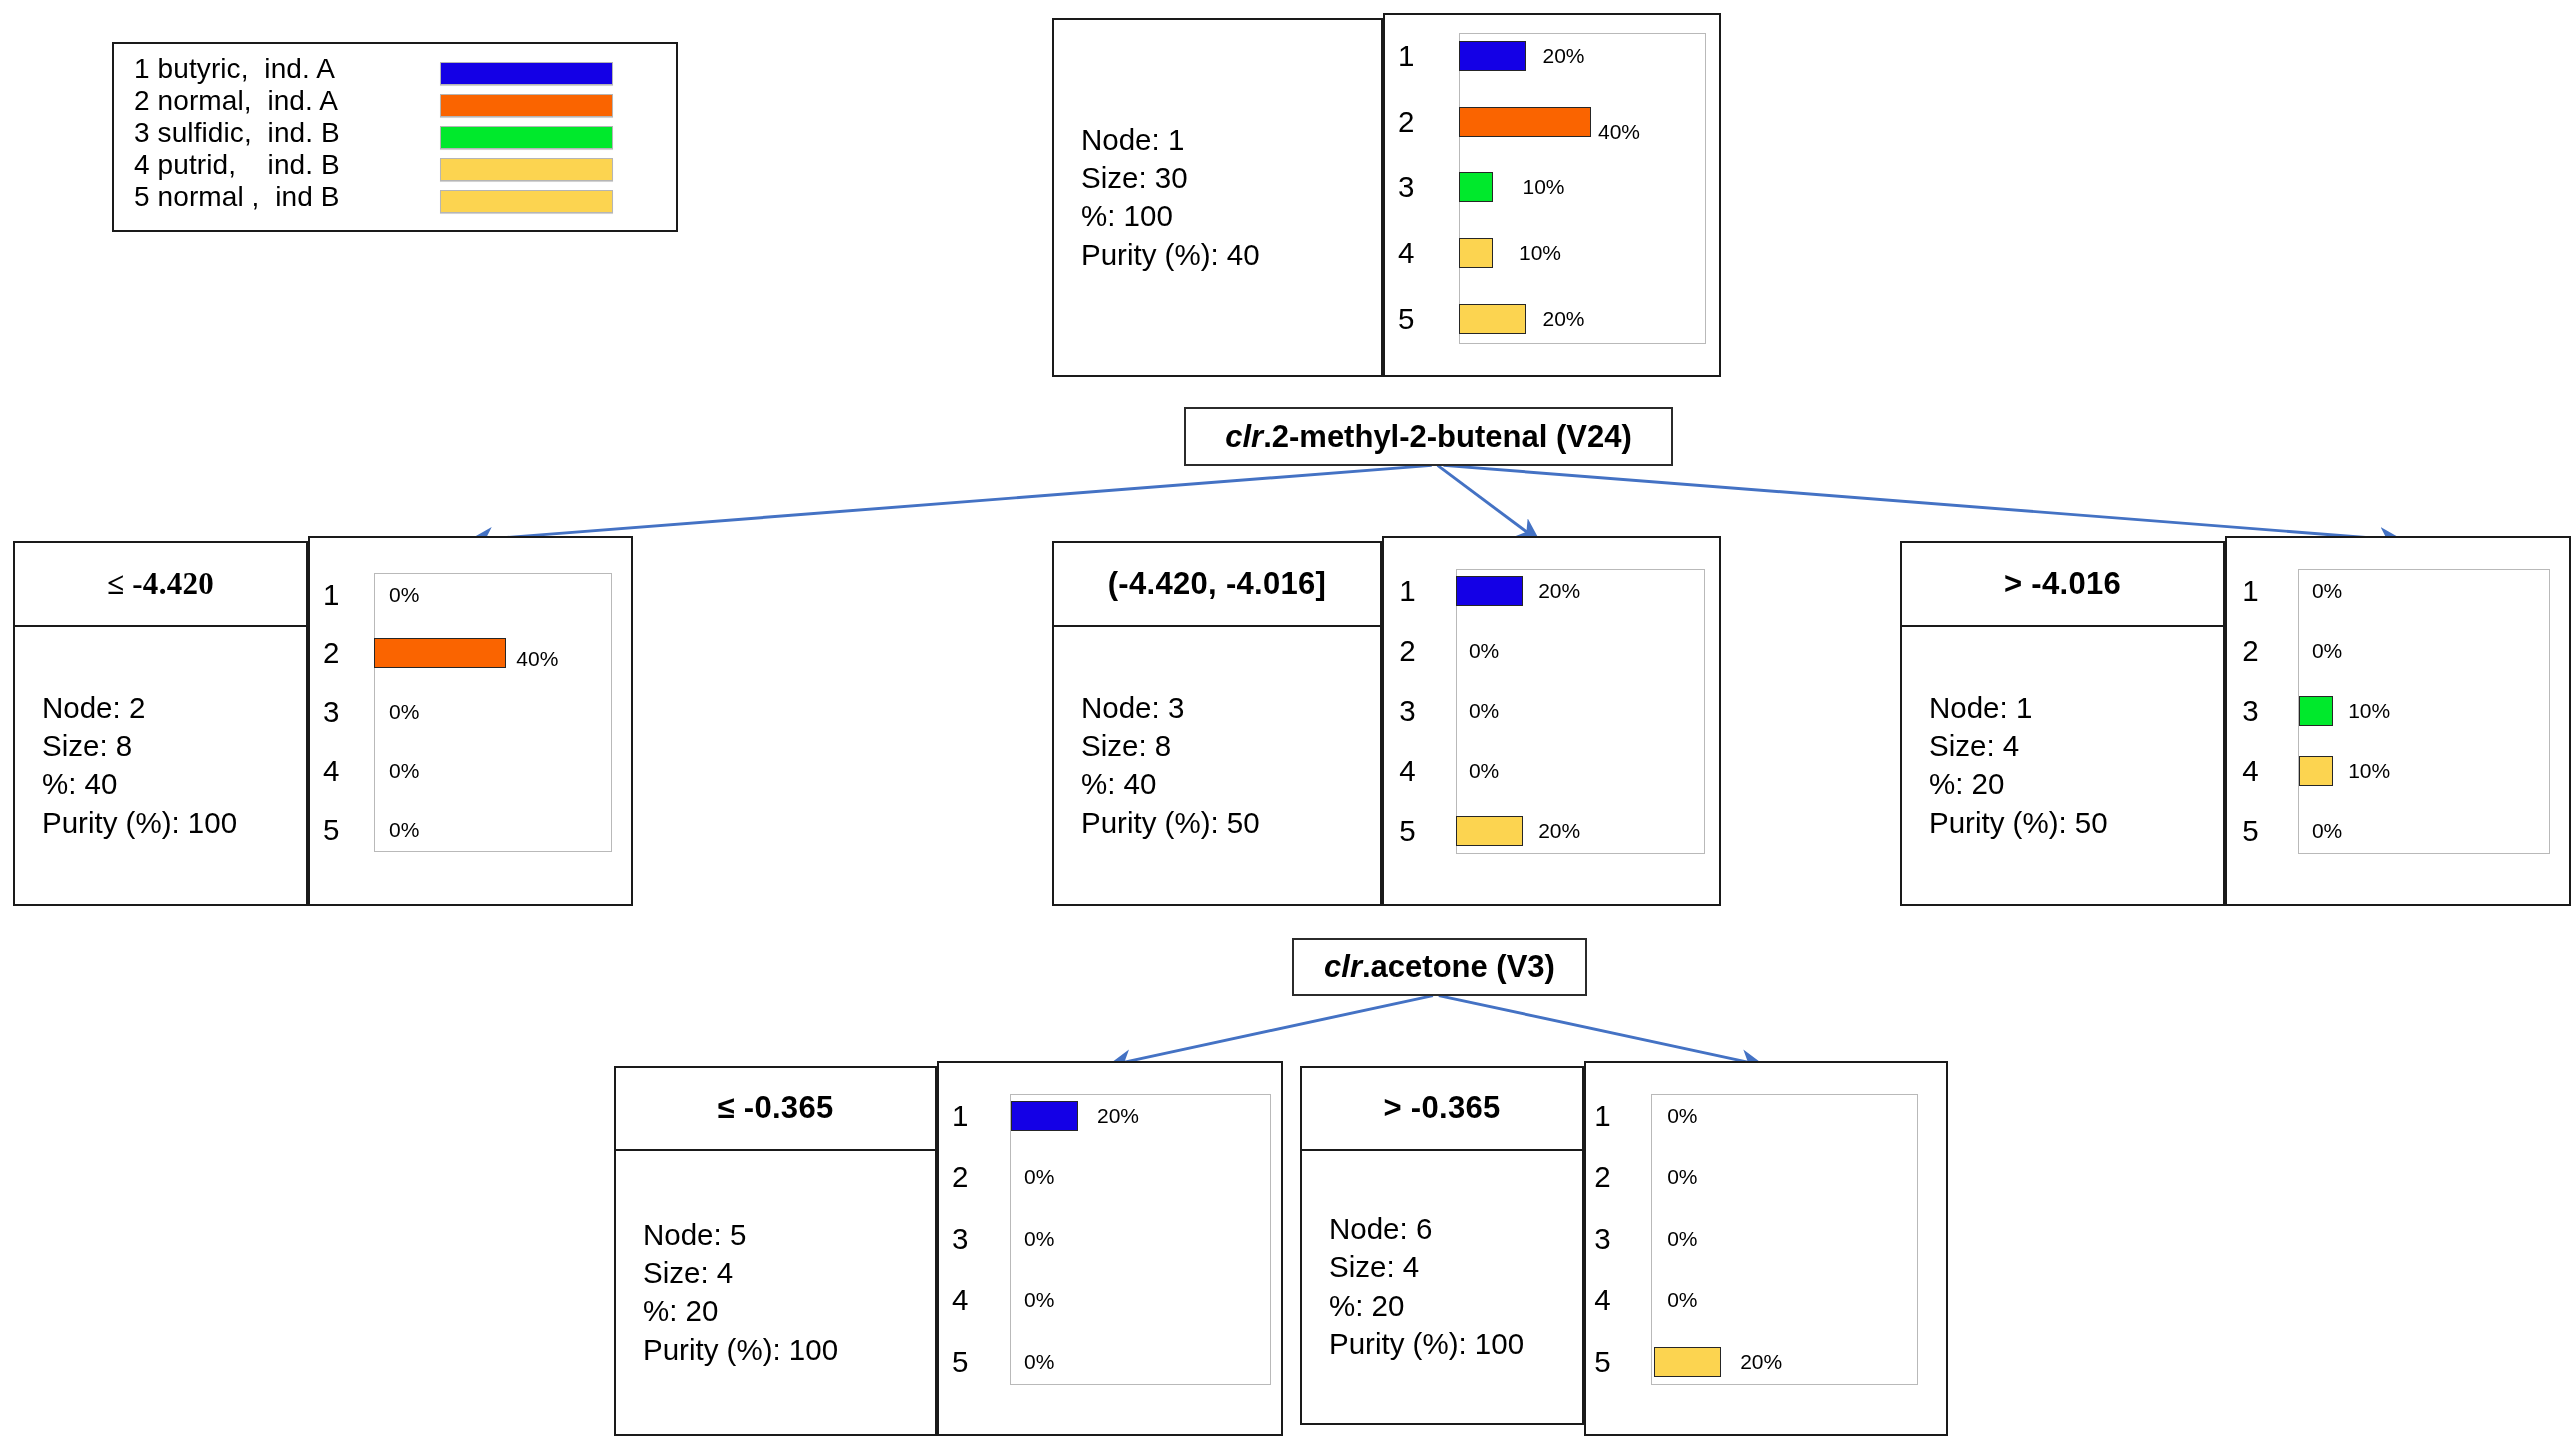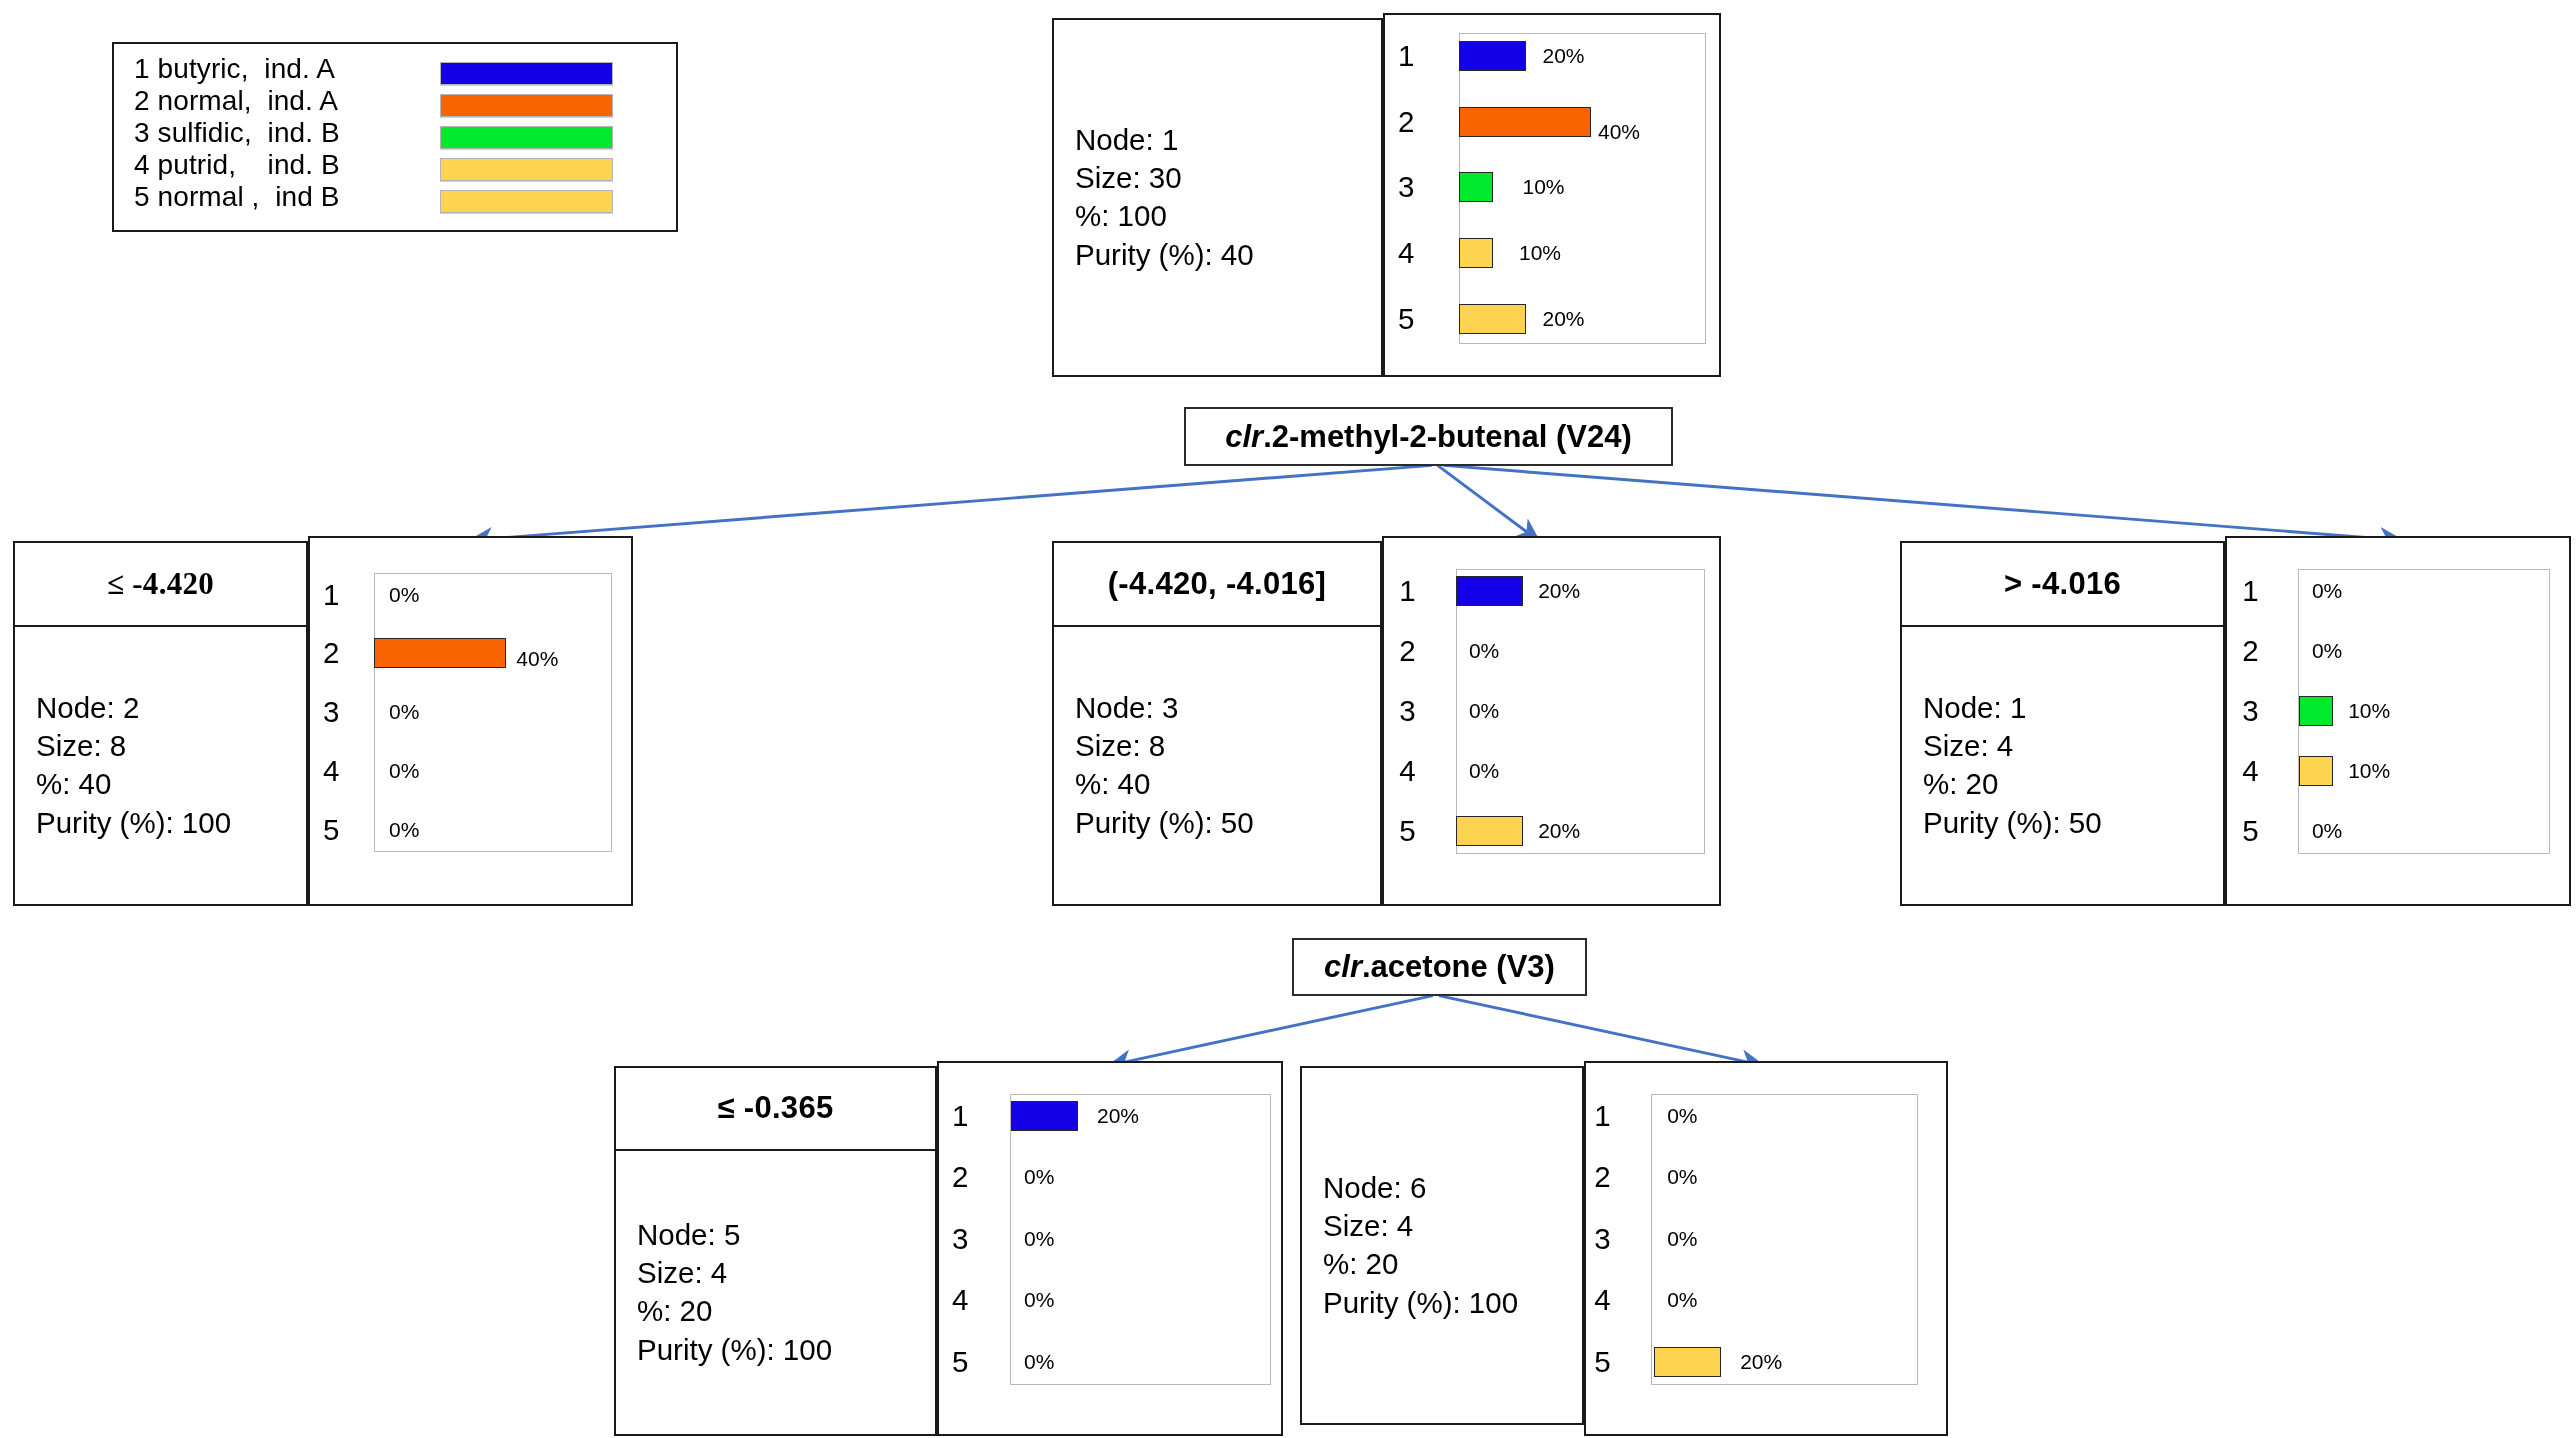--- a/index.html
+++ b/index.html
@@ -33,21 +33,21 @@
     border:2.9px solid #1a1a1a;background:#fff;
     display:flex;flex-direction:column;
   }
   .node-header{
     border-bottom:2.9px solid #1a1a1a;
     display:flex;align-items:center;justify-content:center;
     font-weight:bold;font-size:31px;letter-spacing:0.3px;
   }
   .node-body{
     flex:1;display:flex;flex-direction:column;justify-content:center;
-    padding-left:21px;
+    padding-left:27px;
   }
   .node-line{font-size:29.5px;line-height:1.30;white-space:pre;}
 
   .node-chart{
     border:2.9px solid #1a1a1a;background:#fff;position:relative;
   }
   .chart-rows{position:absolute;display:flex;flex-direction:column;justify-content:space-between;}
   .chart-frame{position:absolute;border:1.8px solid #b9b9b9;}
   .crow{display:flex;align-items:center;height:37px;}
   .crow-idx{
@@ -371,20 +371,21 @@
           <span class="bar" style="width: 0px; border: none;"></span>
           <span class="bar-val" style="margin-left:13px;">0%</span>
         </span>
       </div>
     </div>
   </div>
 </div>
 
 <div class="abs node" style="left:1300px;top:1061px;">
   <div class="abs node-text" style="left:0;top:4.7px;width:284px;height:359px;">
+    <div class="node-header" style="height:81px;">&gt; -0.365</div>
     <div class="node-body">
       <div class="node-line">Node: 6</div>
       <div class="node-line">Size: 4</div>
       <div class="node-line">%: 20</div>
       <div class="node-line">Purity (%): 100</div>
     </div>
   </div>
   <div class="abs node-chart" style="left:284px;top:0;width:364px;height:375px;">
     <div class="chart-frame" style="left:65px;top:31px;width:265px;height:289px;"></div>
     <div class="chart-rows" style="left:8.2px;top:34px;width:336px;height:283px;">

